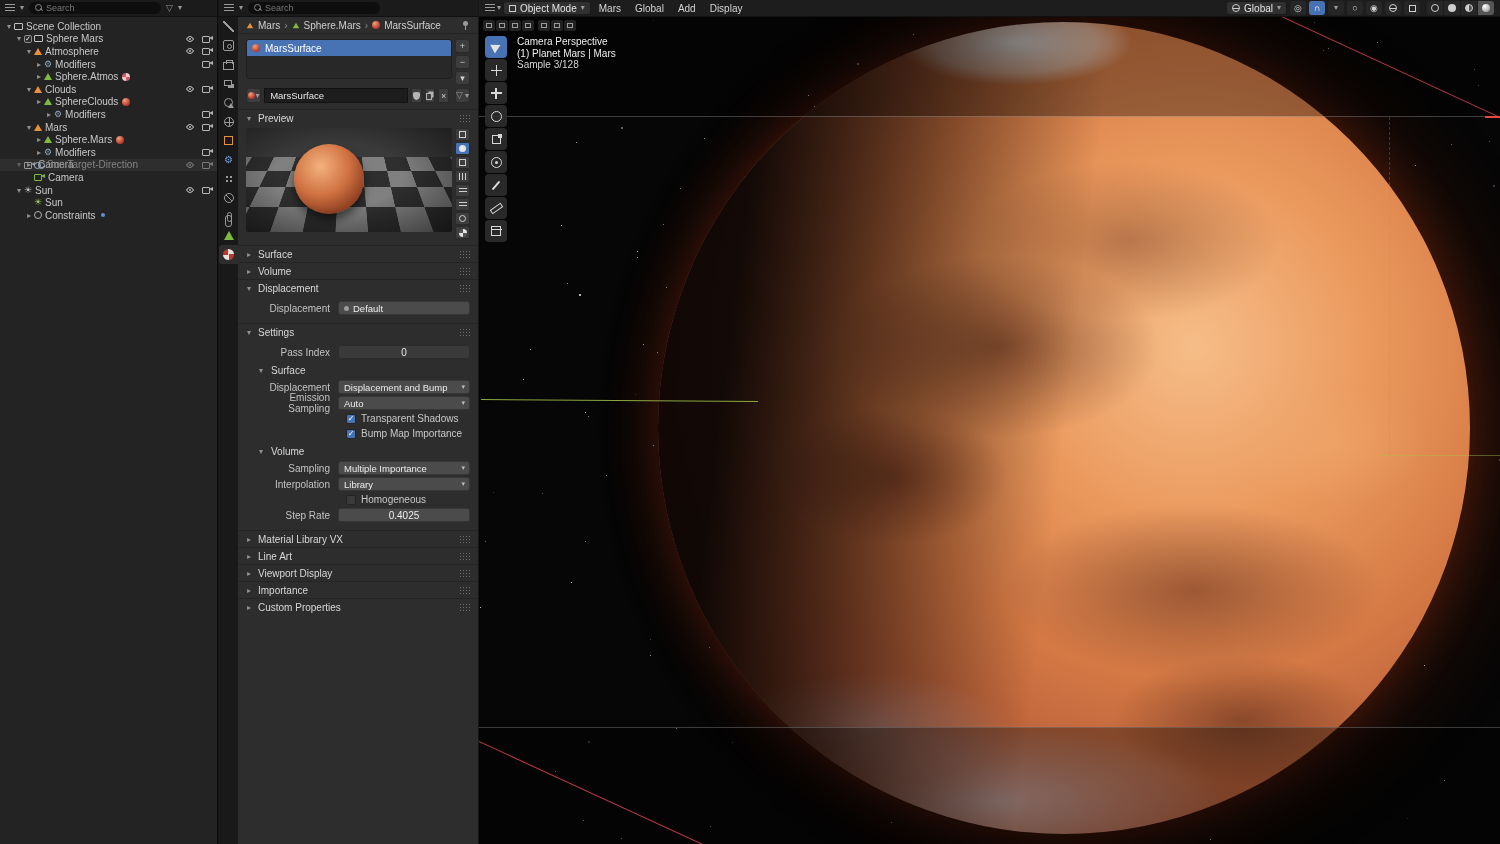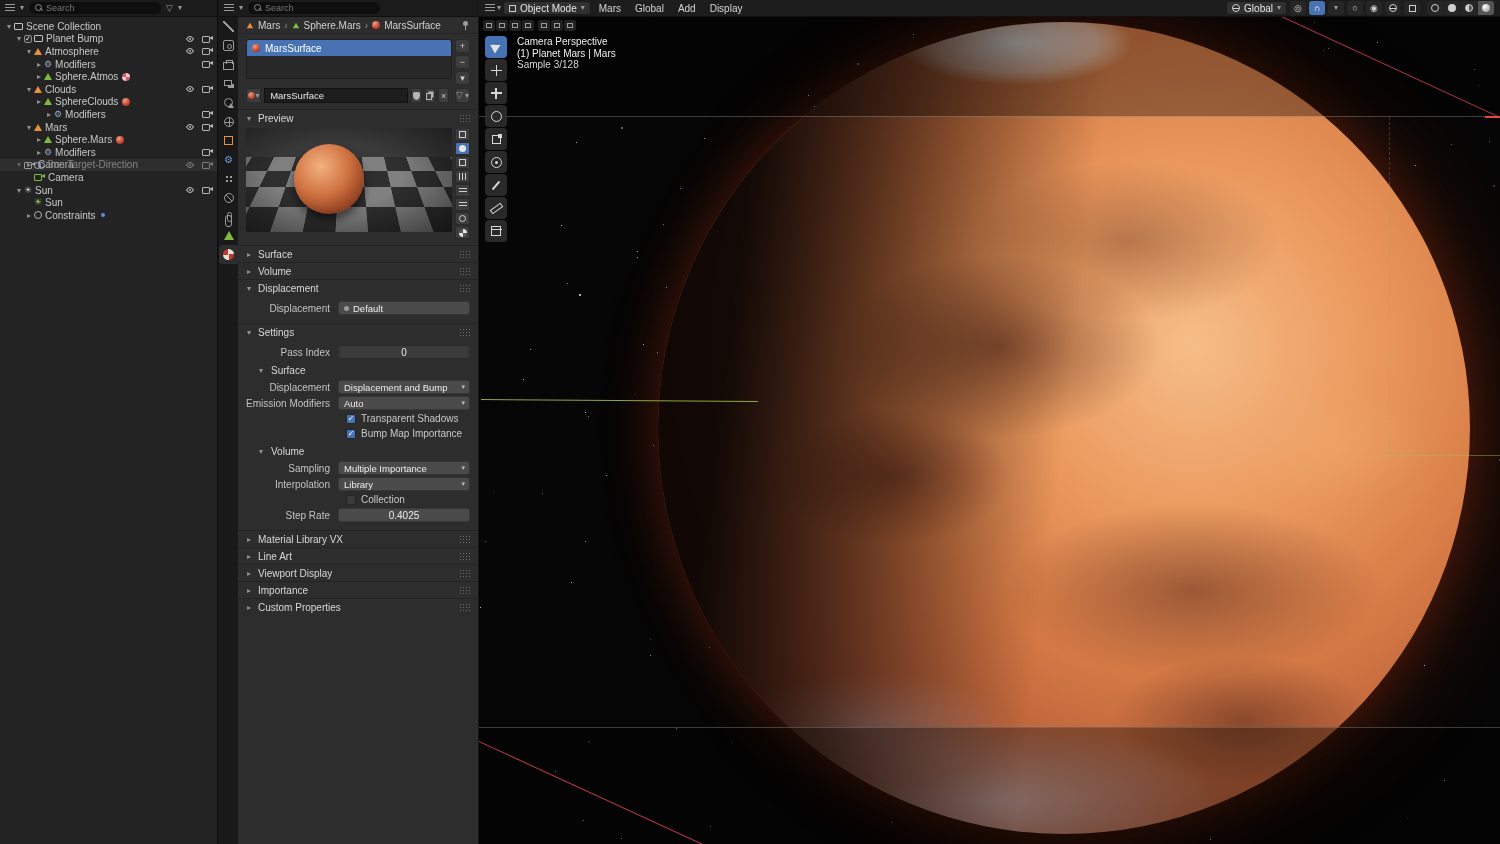--- a/index.html
+++ b/index.html
@@ -347,21 +347,21 @@
         <span class="tw">▾</span>
         <span class="ic i-coll"></span>
         <span class="olbl">Scene Collection</span>
       </div>
 
       <div class="orow">
         <span class="ind" style="width:10px"></span>
         <span class="tw">▾</span>
         <span class="ocheck">✓</span>
         <span class="ic i-coll"></span>
-        <span class="olbl">Planet Bump</span>
+        <span class="olbl">Sphere Mars</span>
         <span class="rgt">
           <span class="ic i-eye"></span>
           <span class="ic i-cam"></span>
         </span>
       </div>
 
       <div class="orow">
         <span class="ind" style="width:20px"></span>
         <span class="tw">▾</span>
         <span class="ic i-tri"></span>
@@ -682,21 +682,21 @@
           <span>Surface</span>
         </div>
         <div class="frow">
           <span class="flabel">Displacement</span>
           <div class="dd">
             <span>Displacement and Bump</span>
             <span class="dda">▾</span>
           </div>
         </div>
         <div class="frow">
-          <span class="flabel">Emission Modifiers</span>
+          <span class="flabel">Emission Sampling</span>
           <div class="dd">
             <span>Auto</span>
             <span class="dda">▾</span>
           </div>
         </div>
         <div class="chkrow">
           <span class="cbx on">✓</span>
           <span>Transparent Shadows</span>
         </div>
         <div class="chkrow">
@@ -717,21 +717,21 @@
         </div>
         <div class="frow">
           <span class="flabel">Interpolation</span>
           <div class="dd">
             <span>Library</span>
             <span class="dda">▾</span>
           </div>
         </div>
         <div class="chkrow">
           <span class="cbx"></span>
-          <span>Collection</span>
+          <span>Homogeneous</span>
         </div>
         <div class="frow">
           <span class="flabel">Step Rate</span>
           <div class="slider">0.4025</div>
         </div>
       </div>
 
       <div class="phead">
         <span class="tw">▸</span>
         <span>Material Library VX</span>

